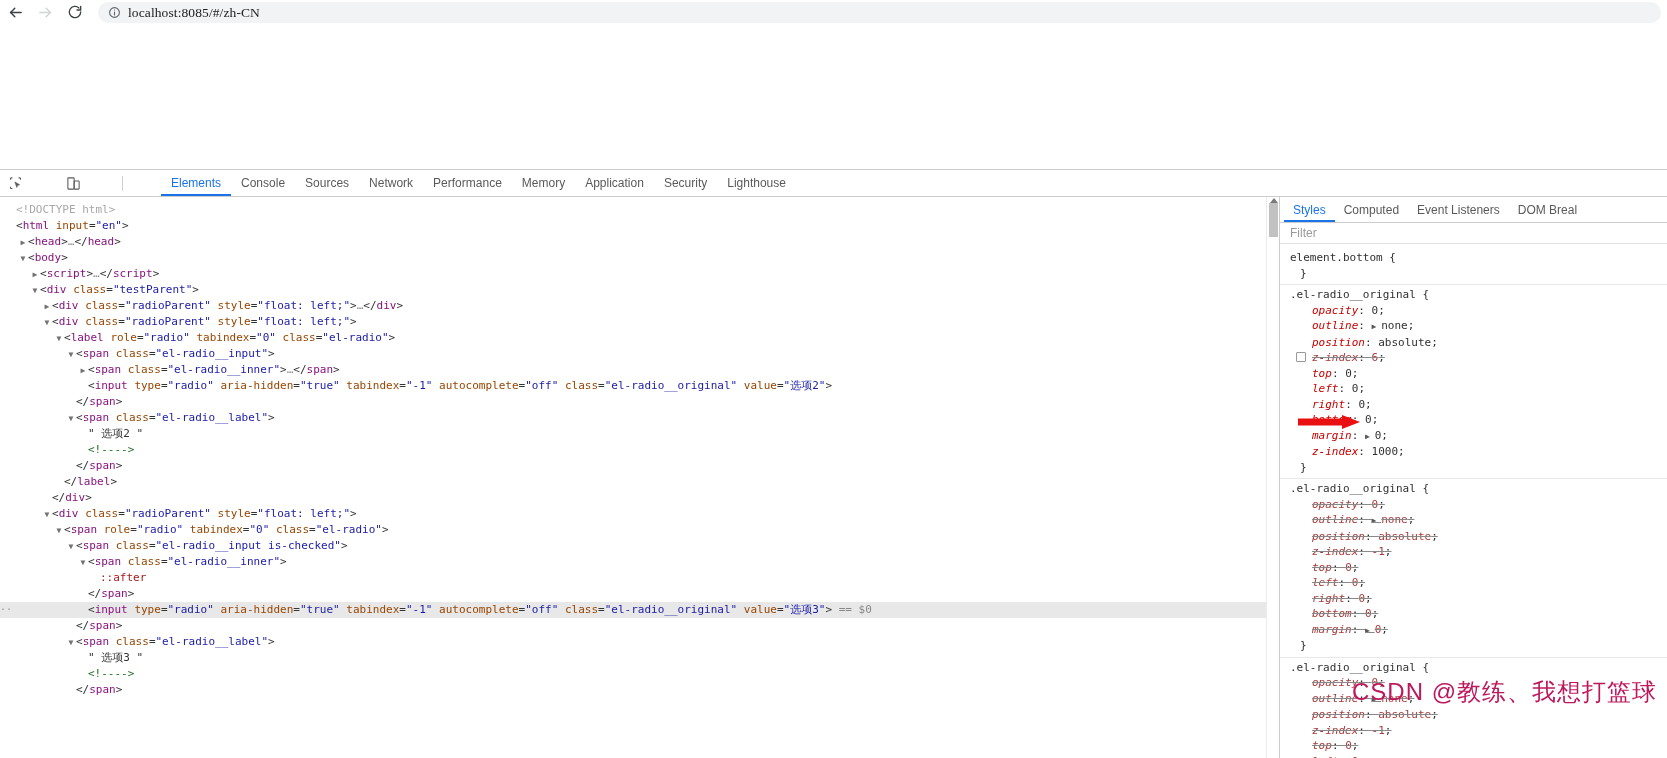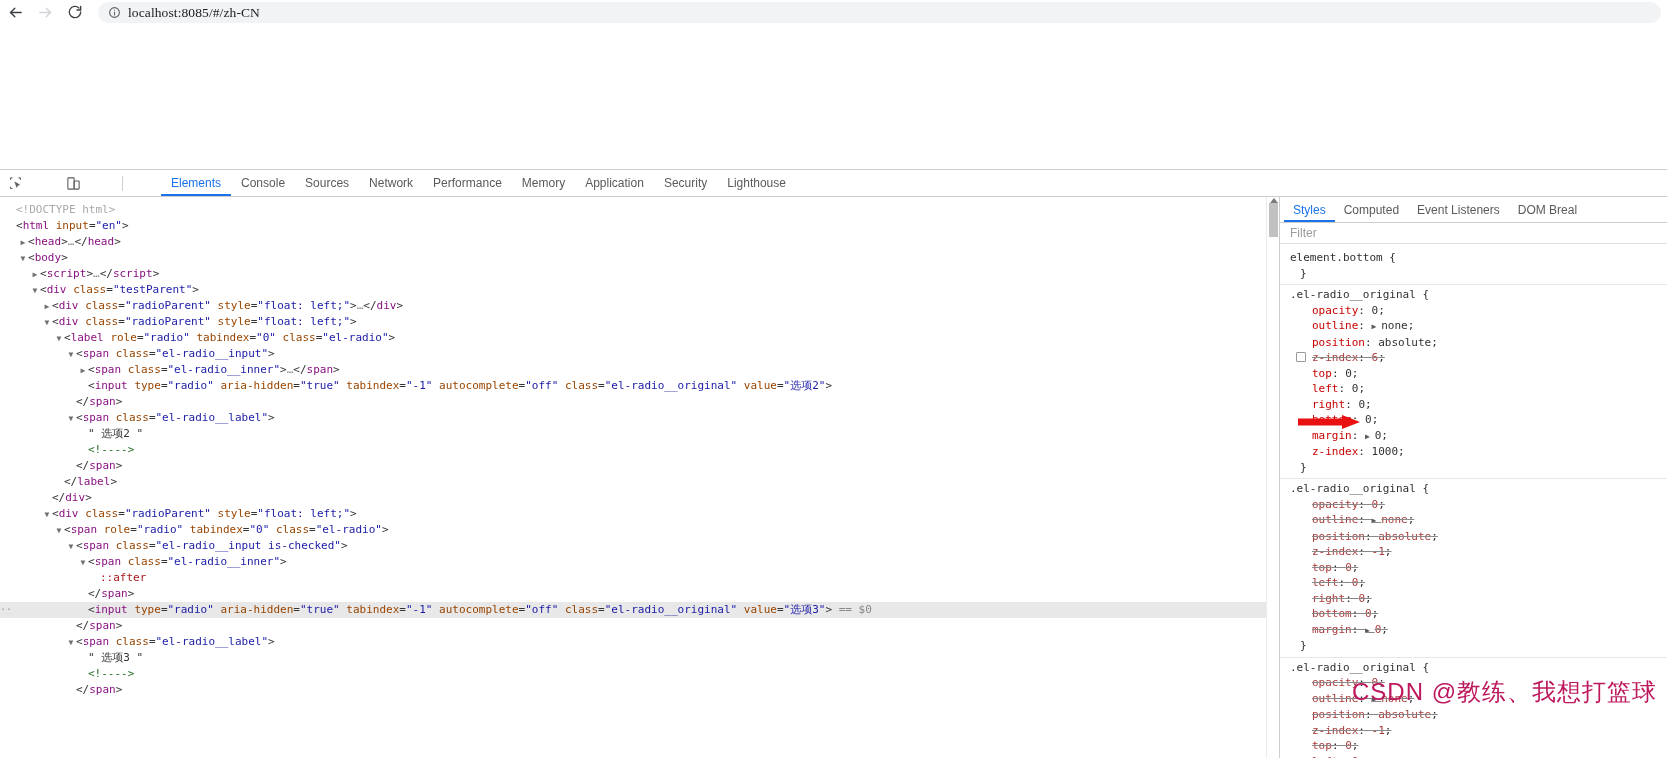--- a/index.html
+++ b/index.html
@@ -161,21 +161,21 @@
   .styles-filter span {
     font-family:"Liberation Sans", sans-serif; font-size:12px; color:#9a9a9a;
   }
   .styles-content {
     font-family:"DejaVu Sans Mono", monospace; font-size:11px; line-height:15.5px;
     color:#303030; padding: 4px 0 0 0;
   }
   .rule { padding: 2px 0 3px 10px; border-bottom:1px solid #e8e8e8; }
   .rule .sel-name { color:#303030; }
   .prop { padding-left: 22px; position:relative; white-space:nowrap; }
-  .prop .pname { color:#c80000; }
+  .prop .pname { color:#c80000;font-style:italic; }
   .prop .pval  { color:#303030; }
   .prop.overridden { text-decoration: line-through; text-decoration-color:#888; }
   .prop.overridden .pname,
   .prop.overridden .pval { color:#a93b3b; }
   .prop .expander { color:#5a5a5a; font-size:8px; }
   .prop .cb {
     position:absolute; left:6px; top:2px; width:10px; height:10px;
     border:1px solid #9a9a9a; background:#fff; border-radius:1px;
   }
   .brace { color:#303030; padding-left: 10px; }

